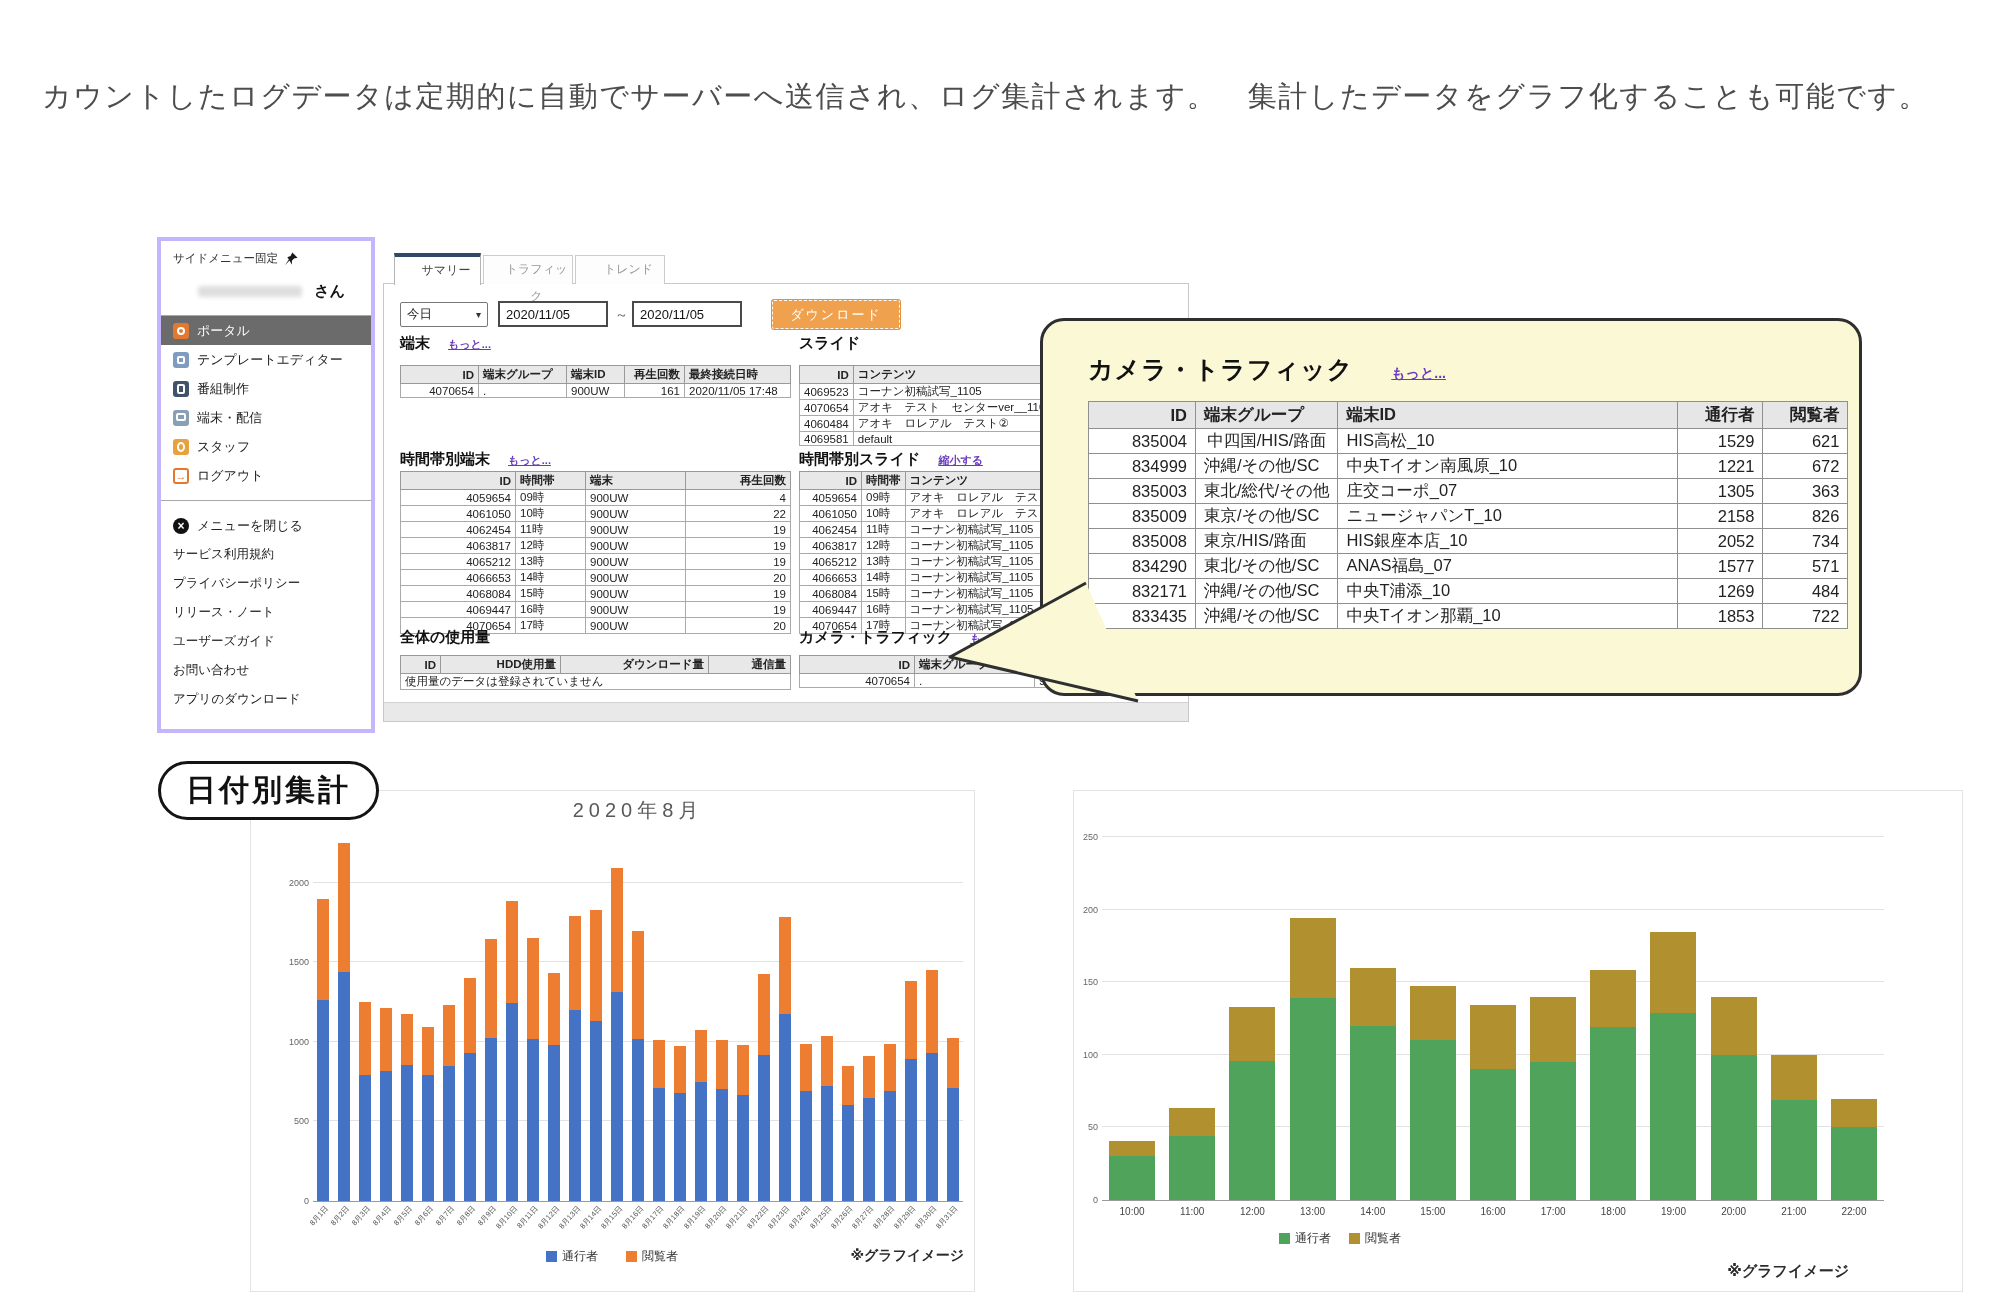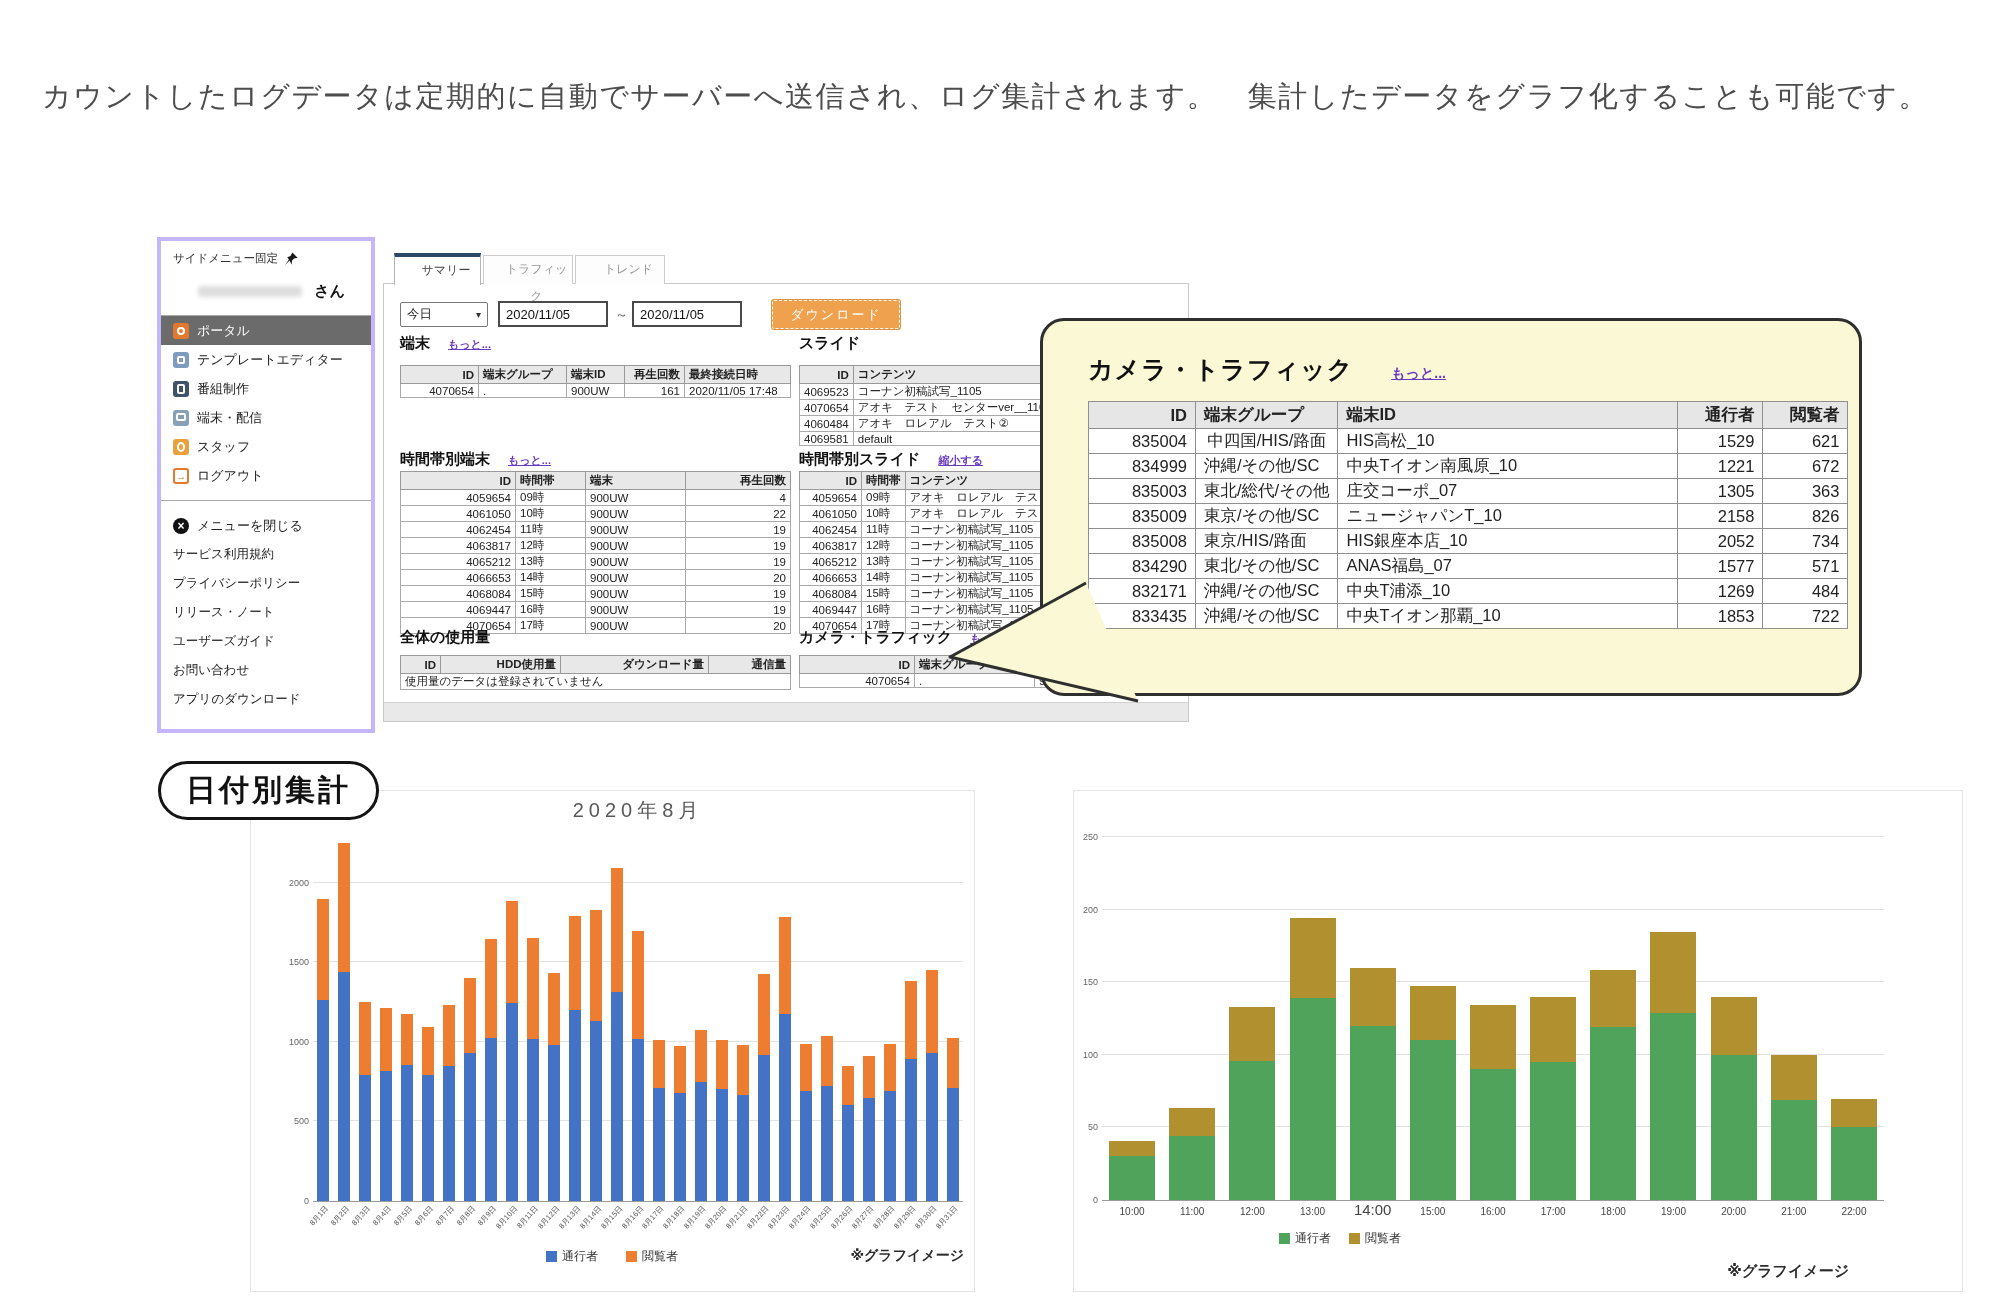--- a/index.html
+++ b/index.html
@@ -936,21 +936,21 @@
               <div style="height: 28px; background: rgb(176, 144, 47);"></div>
             </div>
           </div>
         </div>
       </div>
       <div class="xrow" style="left: 28px; top: 410px; width: 782px; height: 20px;">
         <div class="xcell"><span style="font-size: 10px; color: rgb(68, 68, 68);">10:00</span></div>
         <div class="xcell"><span style="font-size: 10px; color: rgb(68, 68, 68);">11:00</span></div>
         <div class="xcell"><span style="font-size: 10px; color: rgb(68, 68, 68);">12:00</span></div>
         <div class="xcell"><span style="font-size: 10px; color: rgb(68, 68, 68);">13:00</span></div>
-        <div class="xcell"><span style="font-size: 15px; color: rgb(68, 68, 68);">14:00</span></div>
+        <div class="xcell"><span style="font-size: 10px; color: rgb(68, 68, 68);">14:00</span></div>
         <div class="xcell"><span style="font-size: 10px; color: rgb(68, 68, 68);">15:00</span></div>
         <div class="xcell"><span style="font-size: 10px; color: rgb(68, 68, 68);">16:00</span></div>
         <div class="xcell"><span style="font-size: 10px; color: rgb(68, 68, 68);">17:00</span></div>
         <div class="xcell"><span style="font-size: 10px; color: rgb(68, 68, 68);">18:00</span></div>
         <div class="xcell"><span style="font-size: 10px; color: rgb(68, 68, 68);">19:00</span></div>
         <div class="xcell"><span style="font-size: 10px; color: rgb(68, 68, 68);">20:00</span></div>
         <div class="xcell"><span style="font-size: 10px; color: rgb(68, 68, 68);">21:00</span></div>
         <div class="xcell"><span style="font-size: 10px; color: rgb(68, 68, 68);">22:00</span></div>
       </div>
       <div class="legend" style="left: 205px; bottom: 44px; gap: 18px;">

